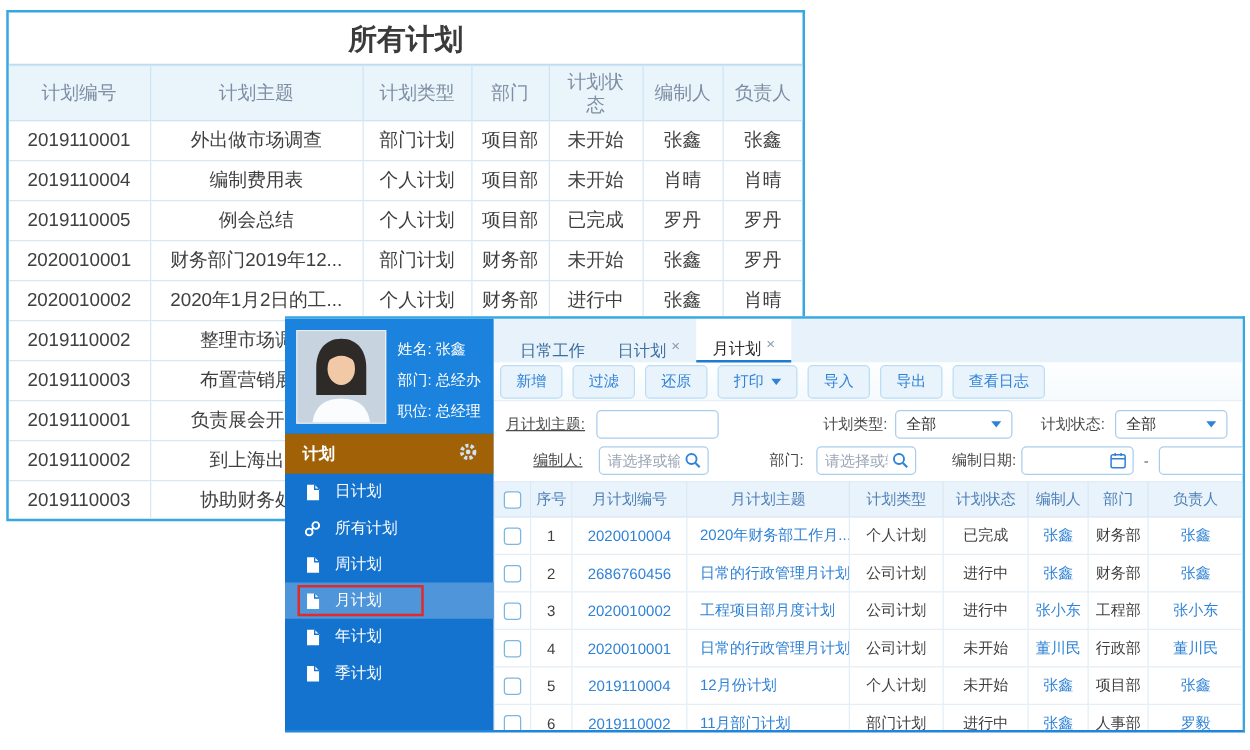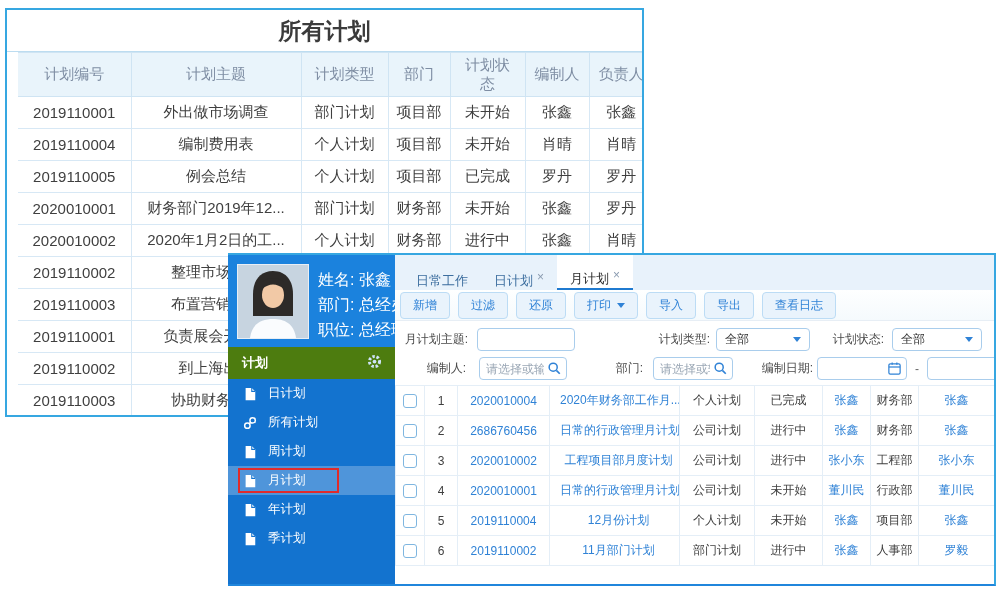--- a/index.html
+++ b/index.html
@@ -12,21 +12,21 @@
   
   .bg-window {
     position:absolute; left:5px; top:8px; width:639px; height:409px;
     border:2px solid #36a7e1; background:#fff; overflow:hidden;
   }
   .bg-title {
     height:42px; line-height:42px; text-align:center;
     font-size:23px; font-weight:bold; color:#3b3b3b;
     border-bottom:1px solid #bcdcf0;
   }
-  table.bg-table { border-collapse:collapse; table-layout:fixed; width:100%;margin-left:11px; }
+  table.bg-table { border-collapse:collapse; table-layout:fixed; width:100%; }
   .bg-table th {
     background:#e9f4fb; color:#7e8da3; font-weight:normal; font-size:15px;
     height:44px; border:1px solid #cfe4f3; padding:0 2px;
   }
   .bg-table td {
     font-size:15px; color:#3f3f3f; text-align:center; height:32px;
     border:1px solid #d7e8f5; padding:0 2px; white-space:nowrap; overflow:hidden;
   }
   .bg-table tr > *:first-child { border-left:none; }
   .bg-table tr > *:last-child { border-right:none; }
@@ -36,24 +36,24 @@
     position:absolute; left:228px; top:253px; width:768px; height:333px;
     border-top:2px solid #36a7e1; border-right:2px solid #36a7e1;
     border-bottom:2px solid #2086dc; background:#fff; display:flex; overflow:hidden;
   }
 
   
   .left-panel { flex:0 0 167px; width:167px; background:#1373cf; display:flex; flex-direction:column; }
   .profile { height:92px; background:#1b82dd; display:flex; padding:9px 6px 8px 9px; flex:0 0 92px; }
   .photo { width:72px; height:75px; border:1px solid #e8eef5; background:#c4d2de; flex:0 0 72px; }
   .photo svg { display:block; }
-  .profile-info { margin-left:9px; color:#fff; font-size:16px; line-height:25px; padding-top:3px; white-space:nowrap; }
+  .profile-info { margin-left:9px; color:#fff; font-size:12px; line-height:25px; padding-top:3px; white-space:nowrap; }
   .sb-header {
     height:32px; display:flex; align-items:center; justify-content:space-between;
-    color:#fff; font-size:13px; font-weight:bold; padding:0 13px 0 14px; background:#4d7c0f;
+    color:#fff; font-size:13px; font-weight:bold; padding:0 13px 0 14px; background:#a16207;
   }
   .sb-item {
     height:29px; display:flex; align-items:center; padding-left:15px;
     color:#fff; font-size:12.5px; position:relative; cursor:pointer;
   }
   .sb-item .icn { width:14px; height:14px; margin-right:11px; flex:0 0 14px; }
   .sb-item.selected { background:#4f95da; }
   .red-box { position:absolute; left:10px; top:2px; width:101px; height:25px; border:2px solid #e02b2b; pointer-events:none; }
 
   
@@ -89,36 +89,36 @@
   .select {
     height:23px; border:1px solid #a9cdec; border-radius:4px; background:#fff;
     display:flex; align-items:center; justify-content:space-between;
     padding:0 8px; font-size:12px; color:#333; flex:0 0 auto; cursor:pointer;
   }
   .dash { margin:0 0 0 8px; color:#666; }
 
   .w68{width:68px;} .w98{width:98px;} .w63{width:63px;} .w94{width:94px;}
   .w62{width:62px;} .w90{width:90px;} .w60{width:60px;} .w66{width:66px;}
   .w88{width:88px;} .w80{width:80px;} .w85{width:85px;}
-  .ml5{margin-left:5px;} .ml6{margin-left:6px;} .ml8{margin-left:8px;}
+  .ml5{margin-left:5px;text-decoration:underline;} .ml6{margin-left:6px;} .ml8{margin-left:8px;}
   .ml9{margin-left:9px;} .ml10{margin-left:10px;} .ml13{margin-left:13px;}
   .ml16{margin-left:16px;} .ml18{margin-left:18px;} .ml4{margin-left:4px;}
   .ml72{margin-left:72px;} .ml12{margin-left:12px;}
 
   table.fg-table { border-collapse:collapse; table-layout:fixed; width:599px; font-size:12px; margin-top:2px; }
   .fg-table th {
     background:#e9f3fc; color:#4d7fb5; font-weight:normal; height:28px;
     border:1px solid #d9e8f5; padding:0 2px;
   }
   .fg-table td {
     height:30px; text-align:center; color:#3f3f3f;
     border:1px solid #e4eef7; padding:0 2px; white-space:nowrap; overflow:hidden;
   }
   .fg-table td.link { color:#2f82d6; cursor:pointer; }
-  .fg-table td.subject { text-align:center; padding-left:10px; }
+  .fg-table td.subject { text-align:left; padding-left:10px; }
   .cb {
     display:inline-block; width:14px; height:14px; border:1px solid #7fb6e0;
     border-radius:3px; background:#fff; vertical-align:middle; cursor:pointer;
   }
 </style>
 </head>
 <body>
 
 <div class="bg-window">
   <div class="bg-title">所有计划</div>
@@ -425,20 +425,31 @@
           <col style="width:33px">
           <col style="width:92px">
           <col style="width:130px">
         <col style="width:75px">
           <col style="width:68px">
           <col style="width:48px">
           <col style="width:48px">
           <col style="width:76px">
       </colgroup>
       <tbody>
+          <tr>
+        <th><span class="cb"></span></th>
+        <th>序号</th>
+        <th>月计划编号</th>
+        <th>月计划主题</th>
+        <th>计划类型</th>
+        <th>计划状态</th>
+        <th>编制人</th>
+        <th>部门</th>
+        <th>负责人</th>
+      </tr>
       <tr>
         <td><span class="cb"></span></td>
         <td>1</td>
         <td class="link">2020010004</td>
         <td class="link subject">2020年财务部工作月...</td>
         <td>个人计划</td>
         <td>已完成</td>
         <td class="link">张鑫</td>
         <td>财务部</td>
         <td class="link">张鑫</td>

